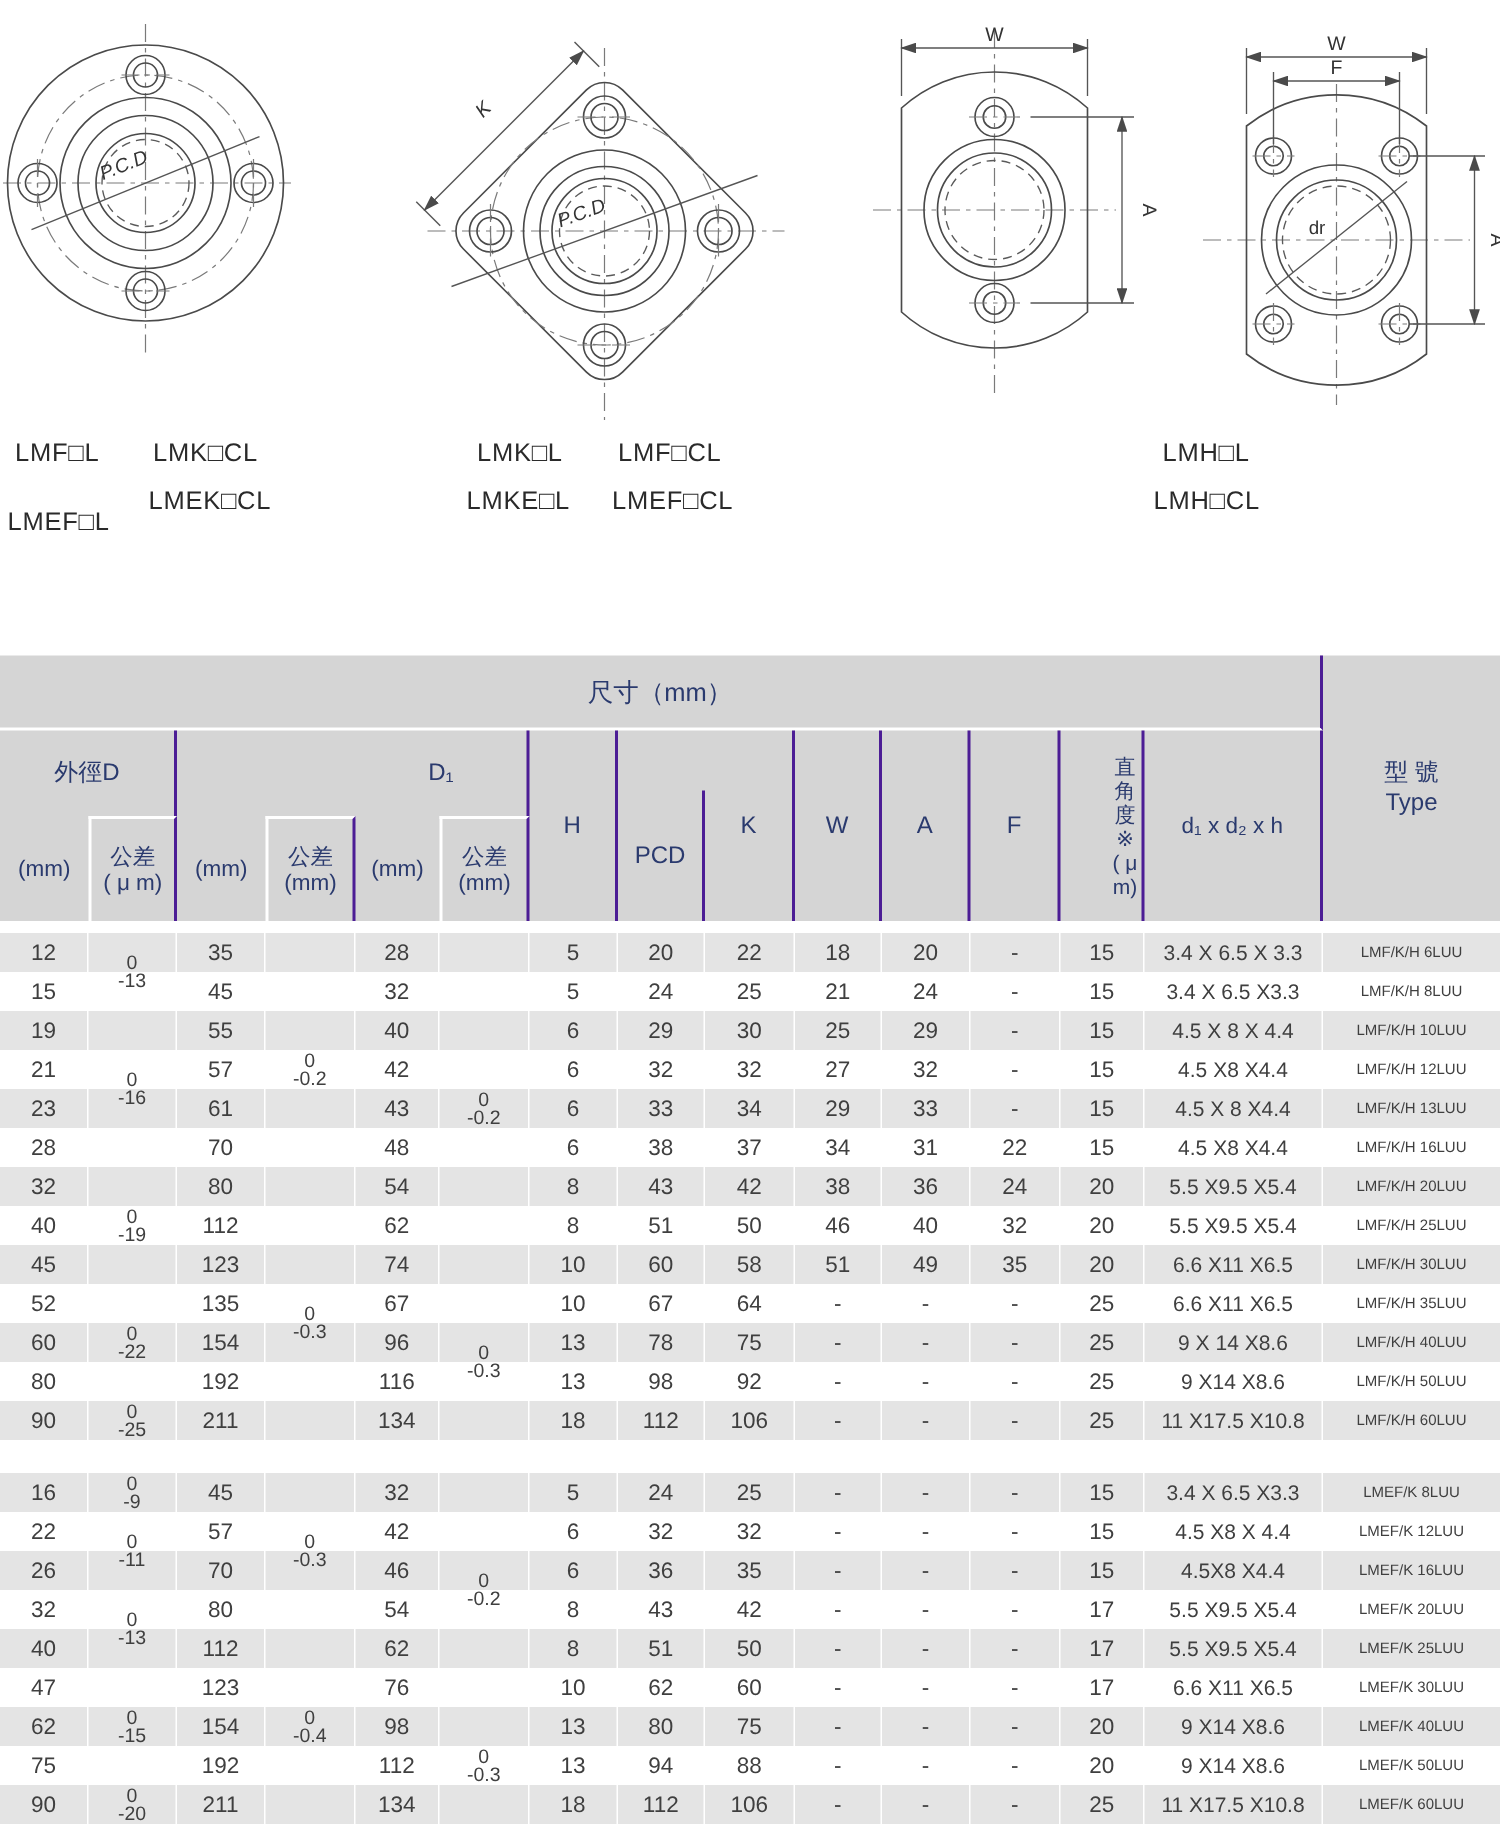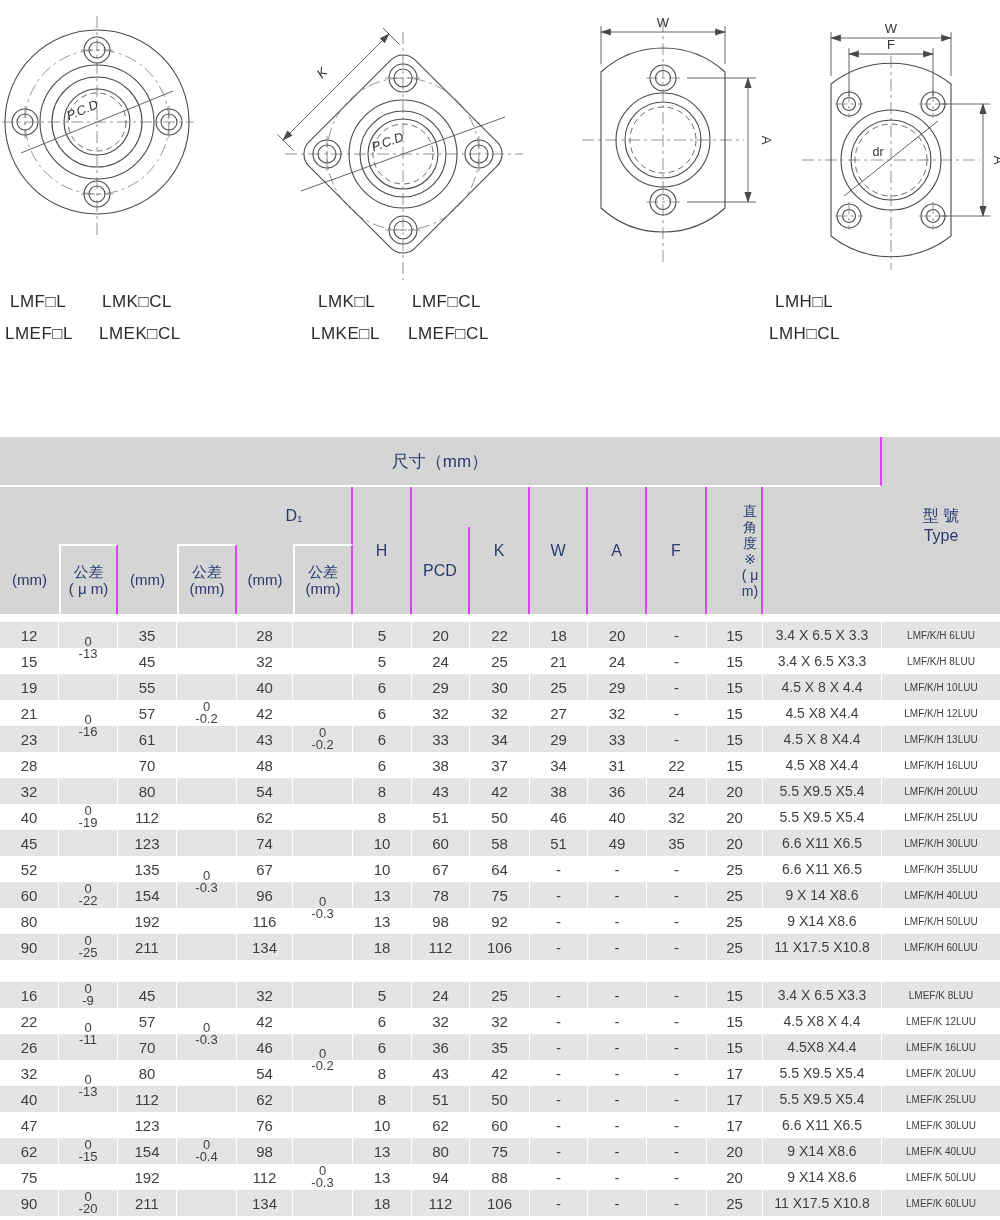--- a/index.html
+++ b/index.html
@@ -13,21 +13,21 @@
   svg .cl{stroke:#7a7a7a;stroke-width:.8;fill:none;stroke-dasharray:12 4 3 4;}
   svg .dsh{stroke:#5a5a5a;stroke-width:.9;fill:none;stroke-dasharray:6 4;}
   svg text{fill:#333;font-family:"Liberation Sans","DejaVu Sans",sans-serif;}
   .dimtxt{font-size:13px;}
   .pcdtxt{font-size:13px;font-style:italic;}
   
   #dimtable{position:absolute;left:0;top:437px;width:1000px;}
   .grid15{display:grid;grid-template-columns:59px 59px 59px 60px 56px 60px 59px 58px 60px 58px 59px 60px 56px 119px 118px;}
   #thead{grid-template-rows:50px 57px 70px;background:#d5d5d5;color:#2a3a6e;margin-bottom:8px;}
   .hc{display:flex;align-items:center;justify-content:center;text-align:center;flex-direction:column;}
-  .hc.br{border-right:2px solid #d946ef;}
+  .hc.br{border-right:2px solid #4c1d95;}
   .hc.bb{border-bottom:2px solid #fff;}
   .hc.bt{border-top:2px solid #fff;}
   .hc.bl{border-left:2px solid #fff;}
   .h-title{font-size:17px;}
   .h-group{font-size:16px;}
   .h-sub{font-size:15px;line-height:17px;}
   .h-col{font-size:16px;}
   .h-sq{font-size:14px;line-height:16px;}
   .h-screws{font-size:15px;}
   .h-type{font-size:16px;line-height:20px;}
@@ -182,38 +182,39 @@
     <g>
       <line class="thin" x1="152" y1="96" x2="202" y2="96"></line>
       <line class="thin" x1="152" y1="208" x2="202" y2="208"></line>
       <line class="thin" x1="195" y1="96" x2="195" y2="208" marker-start="url(#arr)" marker-end="url(#arr)"></line>
       <text class="dimtxt" transform="translate(206,152) rotate(90)" text-anchor="middle">A</text>
     </g>
   </svg>
 
   <span class="fig-label" style="left:10px;top:292px;">LMF□L</span>
   <span class="fig-label" style="left:102px;top:292px;">LMK□CL</span>
-  <span class="fig-label" style="left:5px;top:324px;">LMEF□L</span>
+  <span class="fig-label" style="left:5px;top:338px;">LMEF□L</span>
   <span class="fig-label" style="left:99px;top:324px;">LMEK□CL</span>
   <span class="fig-label" style="left:318px;top:292px;">LMK□L</span>
   <span class="fig-label" style="left:412px;top:292px;">LMF□CL</span>
   <span class="fig-label" style="left:311px;top:324px;">LMKE□L</span>
   <span class="fig-label" style="left:408px;top:324px;">LMEF□CL</span>
   <span class="fig-label" style="left:775px;top:292px;">LMH□L</span>
   <span class="fig-label" style="left:769px;top:324px;">LMH□CL</span>
 </div>
 
 <div id="dimtable">
 
   <div id="thead" class="grid15">
     <div class="hc h-title br bb" style="grid-column:1/15;grid-row:1;">尺寸（mm）</div>
     <div class="hc h-type" style="grid-column:15;grid-row:1/4;">
       <span>型 號</span>
         <span>Type</span>
     </div>
+    <div class="hc h-group br" style="grid-column:1/3;grid-row:2;">外徑D</div>
     <div class="hc h-group br" style="grid-column:5/7;grid-row:2;">D₁</div>
     <div class="hc h-sub" style="grid-column:1;grid-row:3;">(mm)</div>
     <div class="hc h-sub bt bl br" style="grid-column:2;grid-row:3;">
       <span>公差</span>
         <span>( μ m)</span>
     </div>
     <div class="hc h-sub" style="grid-column:3;grid-row:3;">(mm)</div>
     <div class="hc h-sub bt bl br" style="grid-column:4;grid-row:3;">
       <span>公差</span>
         <span>(mm)</span>
@@ -227,20 +228,21 @@
     <div class="hc h-col br" style="grid-column:8;grid-row:2/4;margin-top:40px;">PCD</div>
     <div class="hc h-col br" style="grid-column:9;grid-row:2/4;">K</div>
     <div class="hc h-col br" style="grid-column:10;grid-row:2/4;">W</div>
     <div class="hc h-col br" style="grid-column:11;grid-row:2/4;">A</div>
     <div class="hc h-col br" style="grid-column:12;grid-row:2/4;">F</div>
     <div class="hc h-sq br" style="grid-column:13;grid-row:2/4;padding-left:32px;">
       <span>直角度</span>
         <span>※</span>
         <span>( μ m)</span>
     </div>
+    <div class="hc h-screws br" style="grid-column:14;grid-row:2/4;">d₁ x d₂ x h</div>
   </div>
 
   <div id="sec1" class="grid15 tsec">
       <div class="bc" style="grid-area: 1 / 1;">12</div>
       <div class="bc" style="grid-area: 1 / 3;">35</div>
       <div class="bc" style="grid-area: 1 / 5;">28</div>
       <div class="bc" style="grid-area: 1 / 7;">5</div>
       <div class="bc" style="grid-area: 1 / 8;">20</div>
       <div class="bc" style="grid-area: 1 / 9;">22</div>
       <div class="bc" style="grid-area: 1 / 10;">18</div>

